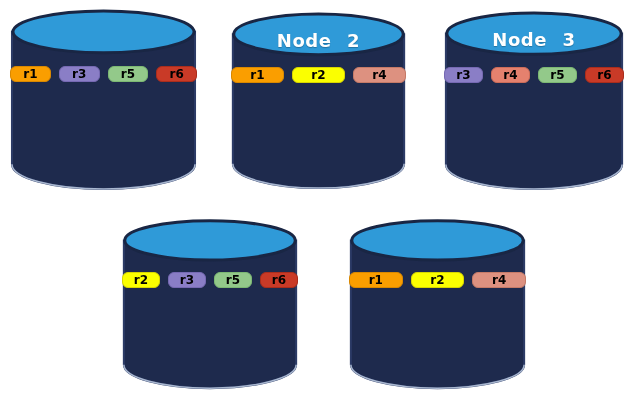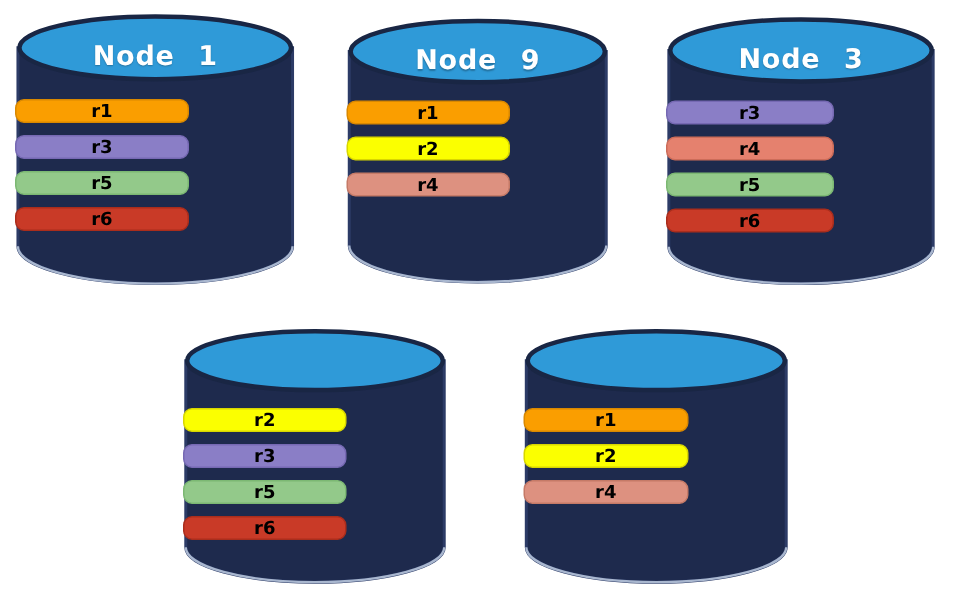--- a/index.html
+++ b/index.html
@@ -48,21 +48,21 @@
     letter-spacing: 0.5px;
     word-spacing: 9px;
     white-space: pre;
     text-shadow: 0 1px 1px rgba(0,0,0,0.25);
   }
   .bars {
     position: absolute;
     left: 0; right: 0;
     top: 31.5%;
     display: flex;
-    flex-direction: column;
+    flex-direction: row;
     align-items: flex-start;
     gap: 8px;
   }
   .bar {
     width: 62%;
     height: 16px;
     border: 1px solid;
     border-radius: 6px;
     display: flex;
     align-items: center;
@@ -77,36 +77,35 @@
 <body>
 
 <div class="canvas">
 
   <div class="node node-1">
     <svg class="cyl" viewBox="0 0 190 184" preserveAspectRatio="none">
       <path class="cyl-body" vector-effect="non-scaling-stroke" d="M2,24 L2,157 A93,25 0 0 0 188,157 L188,24 Z"></path>
       <path class="cyl-bottom" vector-effect="non-scaling-stroke" d="M2,157 A93,25 0 0 0 188,157"></path>
       <ellipse class="cyl-top" vector-effect="non-scaling-stroke" cx="95" cy="24" rx="92" ry="21"></ellipse>
     </svg>
-    <div class="node-title">Node 1</div>
     <div class="bars">
       <div class="bar" style="background-color: rgb(250, 158, 0); border-color: rgb(217, 136, 0);">r1</div>
       <div class="bar" style="background-color: rgb(138, 126, 198); border-color: rgb(118, 105, 179);">r3</div>
       <div class="bar" style="background-color: rgb(147, 201, 138); border-color: rgb(124, 184, 115);">r5</div>
       <div class="bar" style="background-color: rgb(201, 58, 39); border-color: rgb(170, 45, 28);">r6</div>
     </div>
   </div>
 
   <div class="node node-2">
     <svg class="cyl" viewBox="0 0 190 184" preserveAspectRatio="none">
       <path class="cyl-body" vector-effect="non-scaling-stroke" d="M2,24 L2,157 A93,25 0 0 0 188,157 L188,24 Z"></path>
       <path class="cyl-bottom" vector-effect="non-scaling-stroke" d="M2,157 A93,25 0 0 0 188,157"></path>
       <ellipse class="cyl-top" vector-effect="non-scaling-stroke" cx="95" cy="24" rx="92" ry="21"></ellipse>
     </svg>
-    <div class="node-title">Node 9</div>
+    <div class="node-title">Node 2</div>
     <div class="bars">
       <div class="bar" style="background-color: rgb(250, 158, 0); border-color: rgb(217, 136, 0);">r1</div>
       <div class="bar" style="background-color: rgb(251, 255, 0); border-color: rgb(216, 214, 0);">r2</div>
       <div class="bar" style="background-color: rgb(221, 145, 128); border-color: rgb(197, 122, 103);">r4</div>
     </div>
   </div>
 
   <div class="node node-3">
     <svg class="cyl" viewBox="0 0 190 184" preserveAspectRatio="none">
       <path class="cyl-body" vector-effect="non-scaling-stroke" d="M2,24 L2,157 A93,25 0 0 0 188,157 L188,24 Z"></path>

